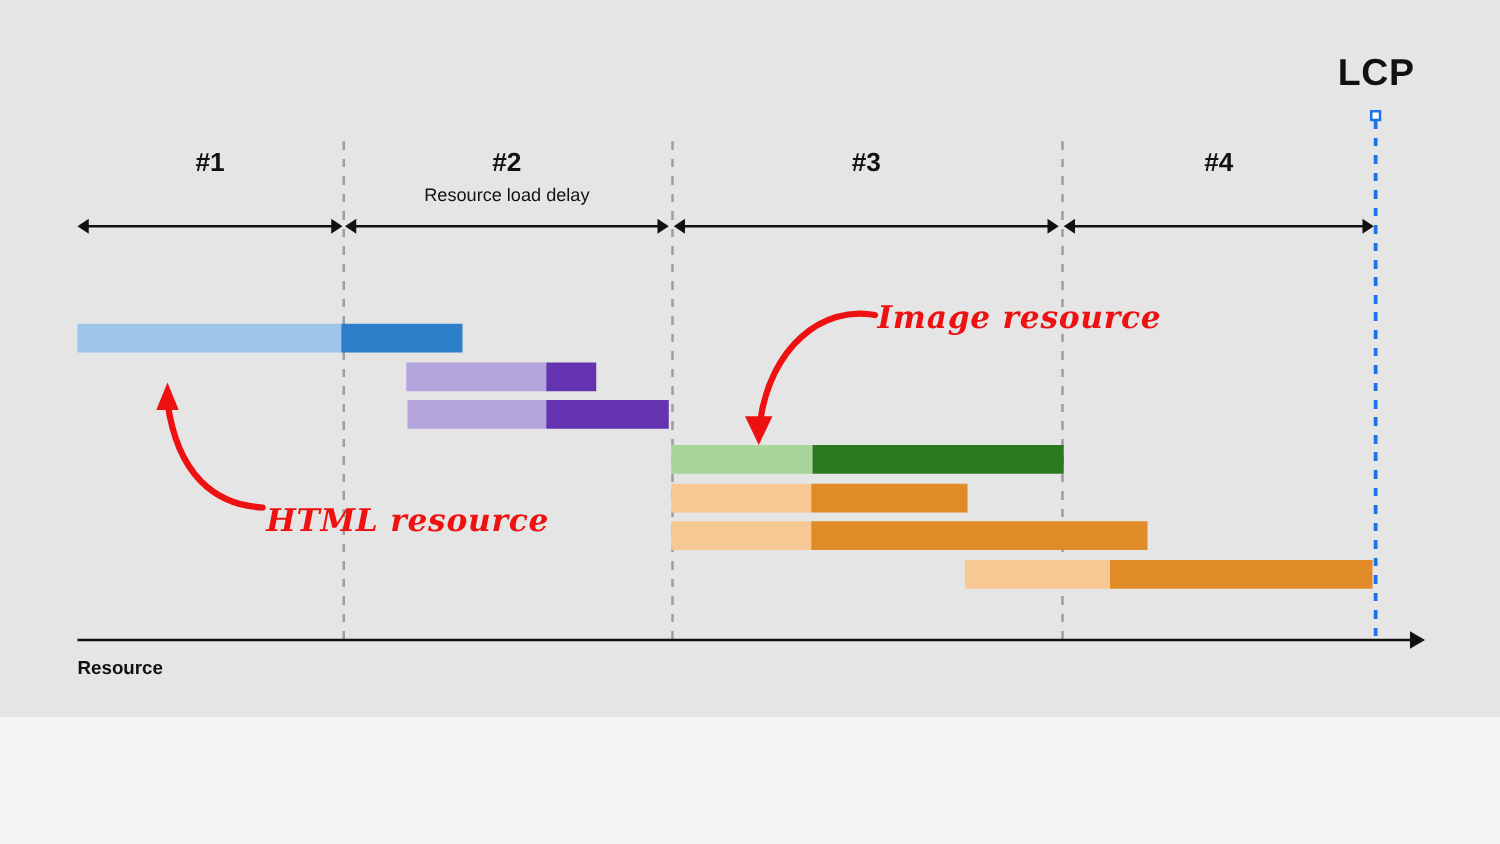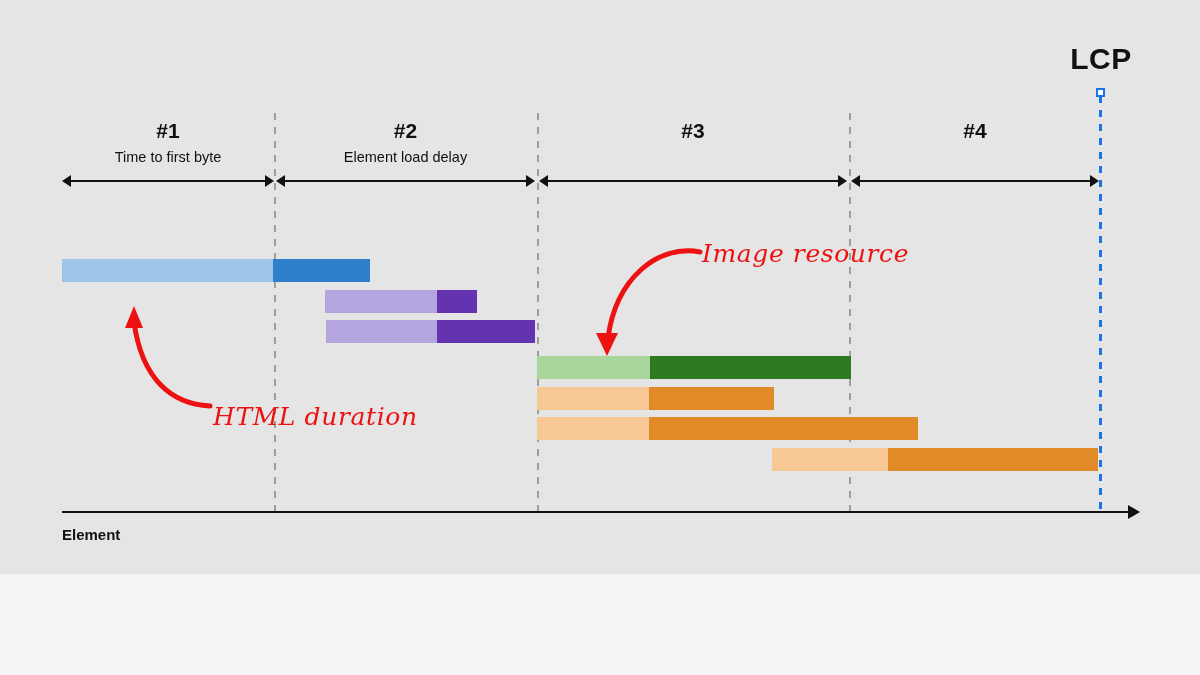--- a/index.html
+++ b/index.html
@@ -64,21 +64,21 @@
   #axis-head{position:absolute;left:1128px;top:505px;width:0;height:0;
     border-top:7px solid transparent;border-bottom:7px solid transparent;border-left:12px solid #111;}
   #axis-label{position:absolute;left:62px;top:526px;font-size:15px;font-weight:bold;color:#111;}
 
   
   .annot{
     position:absolute;
     color:#ee1111;
     font-family:"DejaVu Serif", serif;
     font-style:italic;
-    font-weight:normal;
+    font-weight:bold;
     font-size:25px;
     white-space:nowrap;
     letter-spacing:0.6px;
   }
   .annot-arrow{position:absolute;pointer-events:none;}
 </style>
 </head>
 <body>
 
 <div id="stage">
@@ -92,30 +92,29 @@
     <div id="lcp-line"></div>
 
     <div id="gridlines">
         <div class="gridline" style="left: 274px;"></div>
         <div class="gridline" style="left: 537px;"></div>
         <div class="gridline" style="left: 849px;"></div>
       </div>
     <div id="phases">
         <div class="phase" style="left: 62px; width: 212px;">
           <div class="phase-num">#1</div>
-          <div class="phase-name">Time to first byte</div>
         </div>
         <div class="phase-arrow" style="left: 62px; width: 212px; top: 174px; position: absolute;">
           <span class="head l"></span>
           <span class="line"></span>
           <span class="head r"></span>
         </div>
         <div class="phase" style="left: 276px; width: 259px;">
           <div class="phase-num">#2</div>
-          <div class="phase-name">Element load delay</div>
+          <div class="phase-name">Resource load delay</div>
         </div>
         <div class="phase-arrow" style="left: 276px; width: 259px; top: 174px; position: absolute;">
           <span class="head l"></span>
           <span class="line"></span>
           <span class="head r"></span>
         </div>
         <div class="phase" style="left: 539px; width: 308px;">
           <div class="phase-num">#3</div>
         </div>
         <div class="phase-arrow" style="left: 539px; width: 308px; top: 174px; position: absolute;">
@@ -167,25 +166,25 @@
       <path d="M100,118 C62,116 32,92 24,34" fill="none" stroke="#ee1111" stroke-width="5" stroke-linecap="round"></path>
       <path d="M24,18 L33,40 L15,40 Z" fill="#ee1111"></path>
     </svg>
 
     <svg class="annot-arrow" style="left:588px;top:238px;" width="120" height="125" viewBox="0 0 120 125">
       <path d="M112,14 C70,6 28,40 20,100" fill="none" stroke="#ee1111" stroke-width="5" stroke-linecap="round"></path>
       <path d="M19,118 L8,95 L30,95 Z" fill="#ee1111"></path>
     </svg>
 
     <div id="annotations">
-        <div class="annot" style="left: 213px; top: 402px;">HTML duration</div>
+        <div class="annot" style="left: 213px; top: 402px;">HTML resource</div>
         <div class="annot" style="left: 702px; top: 239px;">Image resource</div>
       </div>
 
     <div id="axis-line"></div>
     <div id="axis-head"></div>
-    <div id="axis-label">Element</div>
+    <div id="axis-label">Resource</div>
   </div>
 
   <div id="legend-area">
     
   </div>
 </div>
 
 </body></html>

